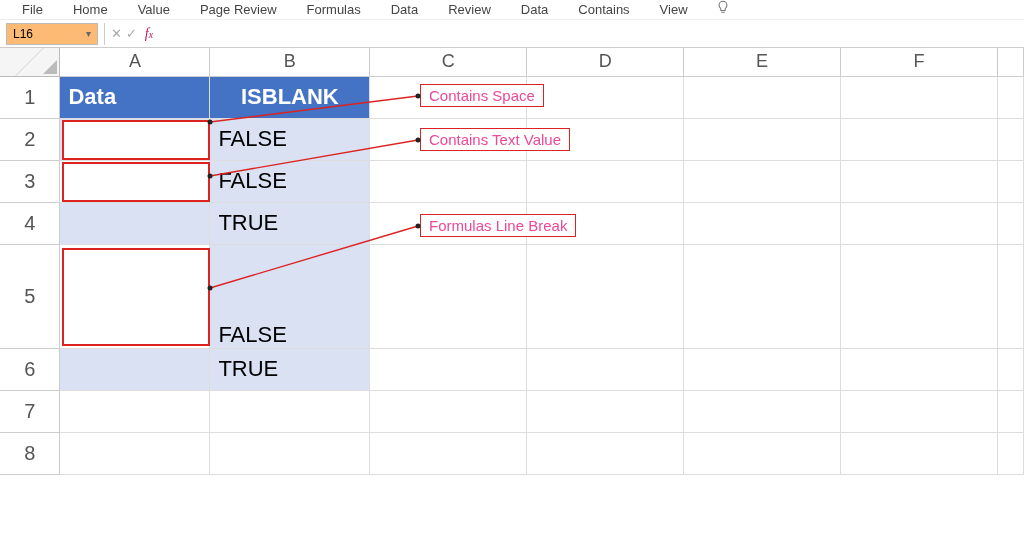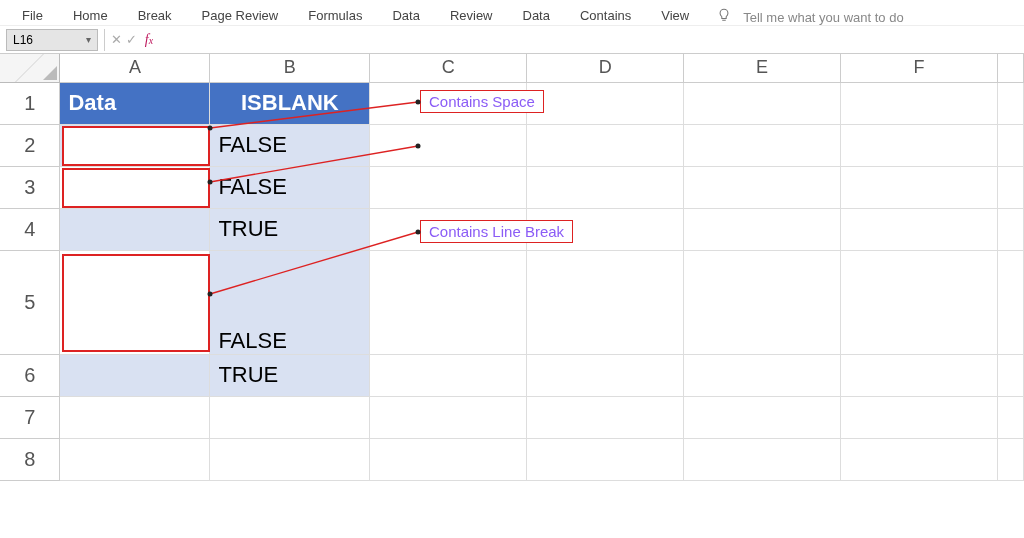--- a/index.html
+++ b/index.html
@@ -1,26 +1,26 @@
 <!DOCTYPE html>
 <html><head>
 <meta charset="utf-8">
 <style>
   * { box-sizing: border-box; margin: 0; padding: 0; }
   html, body { width: 1024px; height: 538px; overflow: hidden; font-family: "Segoe UI", Arial, sans-serif; background: #fff; }
   
   
-  .menu-bar { height: 26px; display: flex; align-items: flex-end; padding: 0 10px; gap: 6px; background: #fff; border-bottom: 1px solid #eee; font-size: 13px; color: #444; }
+  .menu-bar { height: 20px; display: flex; align-items: flex-start; padding: 0 10px; gap: 6px; background: #fff; border-bottom: 1px solid #eee; font-size: 13px; color: #444; }
   .menu-item { padding: 2px 12px; cursor: pointer; }
   .tell-me-icon { margin-left: 10px; color: #666; }
   .tell-me { color: #888; margin-left: 6px; font-size: 13px; }
   
   
   .formula-row { height: 28px; display: flex; align-items: center; border-bottom: 1px solid #ccc; background: #fff; font-size: 13px; }
-  .name-box { width: 92px; height: 22px; margin-left: 6px; border: 1px solid #bbb; display: flex; align-items: center; padding: 0 6px; font-size: 12px; background: #e5e5e5; position: relative; }
+  .name-box { width: 92px; height: 22px; margin-left: 6px; border: 1px solid #bbb; display: flex; align-items: center; padding: 0 6px; font-size: 12px; background: #fdba74; position: relative; }
   .name-box-chevron { margin-left: auto; color: #666; font-size: 10px; }
   .fx-divider { width: 1px; height: 22px; background: #ccc; margin: 0 6px; }
   .fx-icons { display: flex; align-items: center; gap: 4px; color: #aaa; font-size: 13px; }
   .fx-label { font-style: italic; font-family: "Times New Roman", serif; color: #be185d; margin-left: 4px; font-size: 14px; }
   .formula-input { flex: 1; height: 22px; border: none; outline: none; padding: 0 6px; }
   
   
   .grid-wrap { position: relative; }
   table.grid { border-collapse: collapse; table-layout: fixed; }
   .corner { width: 60px; height: 28px; background: linear-gradient(135deg, #f5f5f5 49%, #ccc 50%, #f5f5f5 51%); border-right: 1px solid #bbb; border-bottom: 1px solid #bbb; position: relative; }
@@ -49,47 +49,46 @@
   td.hdr { background: #4472C4; color: #fff; font-weight: bold; }
   td.hdr.center { text-align: center; }
   td.shade { background: #D9E1F2; }
   td.center { text-align: left; }
   td.vbottom { vertical-align: bottom; }
   
   
   .red-outline { position: absolute; border: 2px solid #d22; background: #fff; pointer-events: none; }
   
   
-  .anno-label { position: absolute; border: 1px solid #d22; color: #8b5cf6; background: #fff; font-size: 15px; padding: 2px 8px; white-space: nowrap; }
+  .anno-label { position: absolute; border: 1px solid #d22; color: #ec4899; background: #fff; font-size: 15px; padding: 2px 8px; white-space: nowrap; }
   
   
   svg.overlay { position: absolute; left: 0; top: 0; pointer-events: none; }
   svg.overlay line { stroke: #d22; stroke-width: 1.4; }
   svg.overlay circle { fill: #222; }
 </style>
 </head>
 <body>
 
 <div class="menu-bar">
   <span class="menu-item">File</span>
   <span class="menu-item">Home</span>
-  <span class="menu-item">Break</span>
+  <span class="menu-item">Value</span>
   <span class="menu-item">Page Review</span>
   <span class="menu-item">Formulas</span>
   <span class="menu-item">Data</span>
   <span class="menu-item">Review</span>
   <span class="menu-item">Data</span>
   <span class="menu-item">Contains</span>
   <span class="menu-item">View</span>
   <span class="tell-me-icon">
     <svg width="14" height="14" viewBox="0 0 16 16">
         <path fill="none" stroke="#777" stroke-width="1.2" d="M8 1.5c-2.5 0-4.5 2-4.5 4.5 0 1.8 1 3 2 4v2h5v-2c1-1 2-2.2 2-4 0-2.5-2-4.5-4.5-4.5z M6 14h4"></path>
       </svg>
   </span>
-  <span class="tell-me">Tell me what you want to do</span>
 </div>
 
 <div class="formula-row">
   <div class="name-box">
     <span>L16</span>
     <span class="name-box-chevron">▾</span>
   </div>
   <div class="fx-divider"></div>
   <div class="fx-icons">
     <span>✕</span>
@@ -203,21 +202,22 @@
       <td class="cell"></td>
     </tr>
   </tbody>
     </table>
 
   <div class="red-outline" style="left:62px; top:72px; width:148px; height:40px;"></div>
   <div class="red-outline" style="left:62px; top:114px; width:148px; height:40px;"></div>
   <div class="red-outline" style="left:62px; top:200px; width:148px; height:98px;"></div>
 
   <div class="anno-label" style="left:420px; top:36px;">Contains Space</div>
-  <div class="anno-label" style="left:420px; top:166px;">Contains Line Break</div>
+  <div class="anno-label" style="left:420px; top:80px;">Contains Text Value</div>
+  <div class="anno-label" style="left:420px; top:166px;">Formulas Line Break</div>
 
   <svg class="overlay" width="1024" height="484">
 
     <line x1="210" y1="74" x2="418" y2="48"></line>
     <circle cx="210" cy="74" r="2.5"></circle>
       <circle cx="418" cy="48" r="2.5"></circle>
 
     <line x1="210" y1="128" x2="418" y2="92"></line>
     <circle cx="210" cy="128" r="2.5"></circle>
       <circle cx="418" cy="92" r="2.5"></circle>

